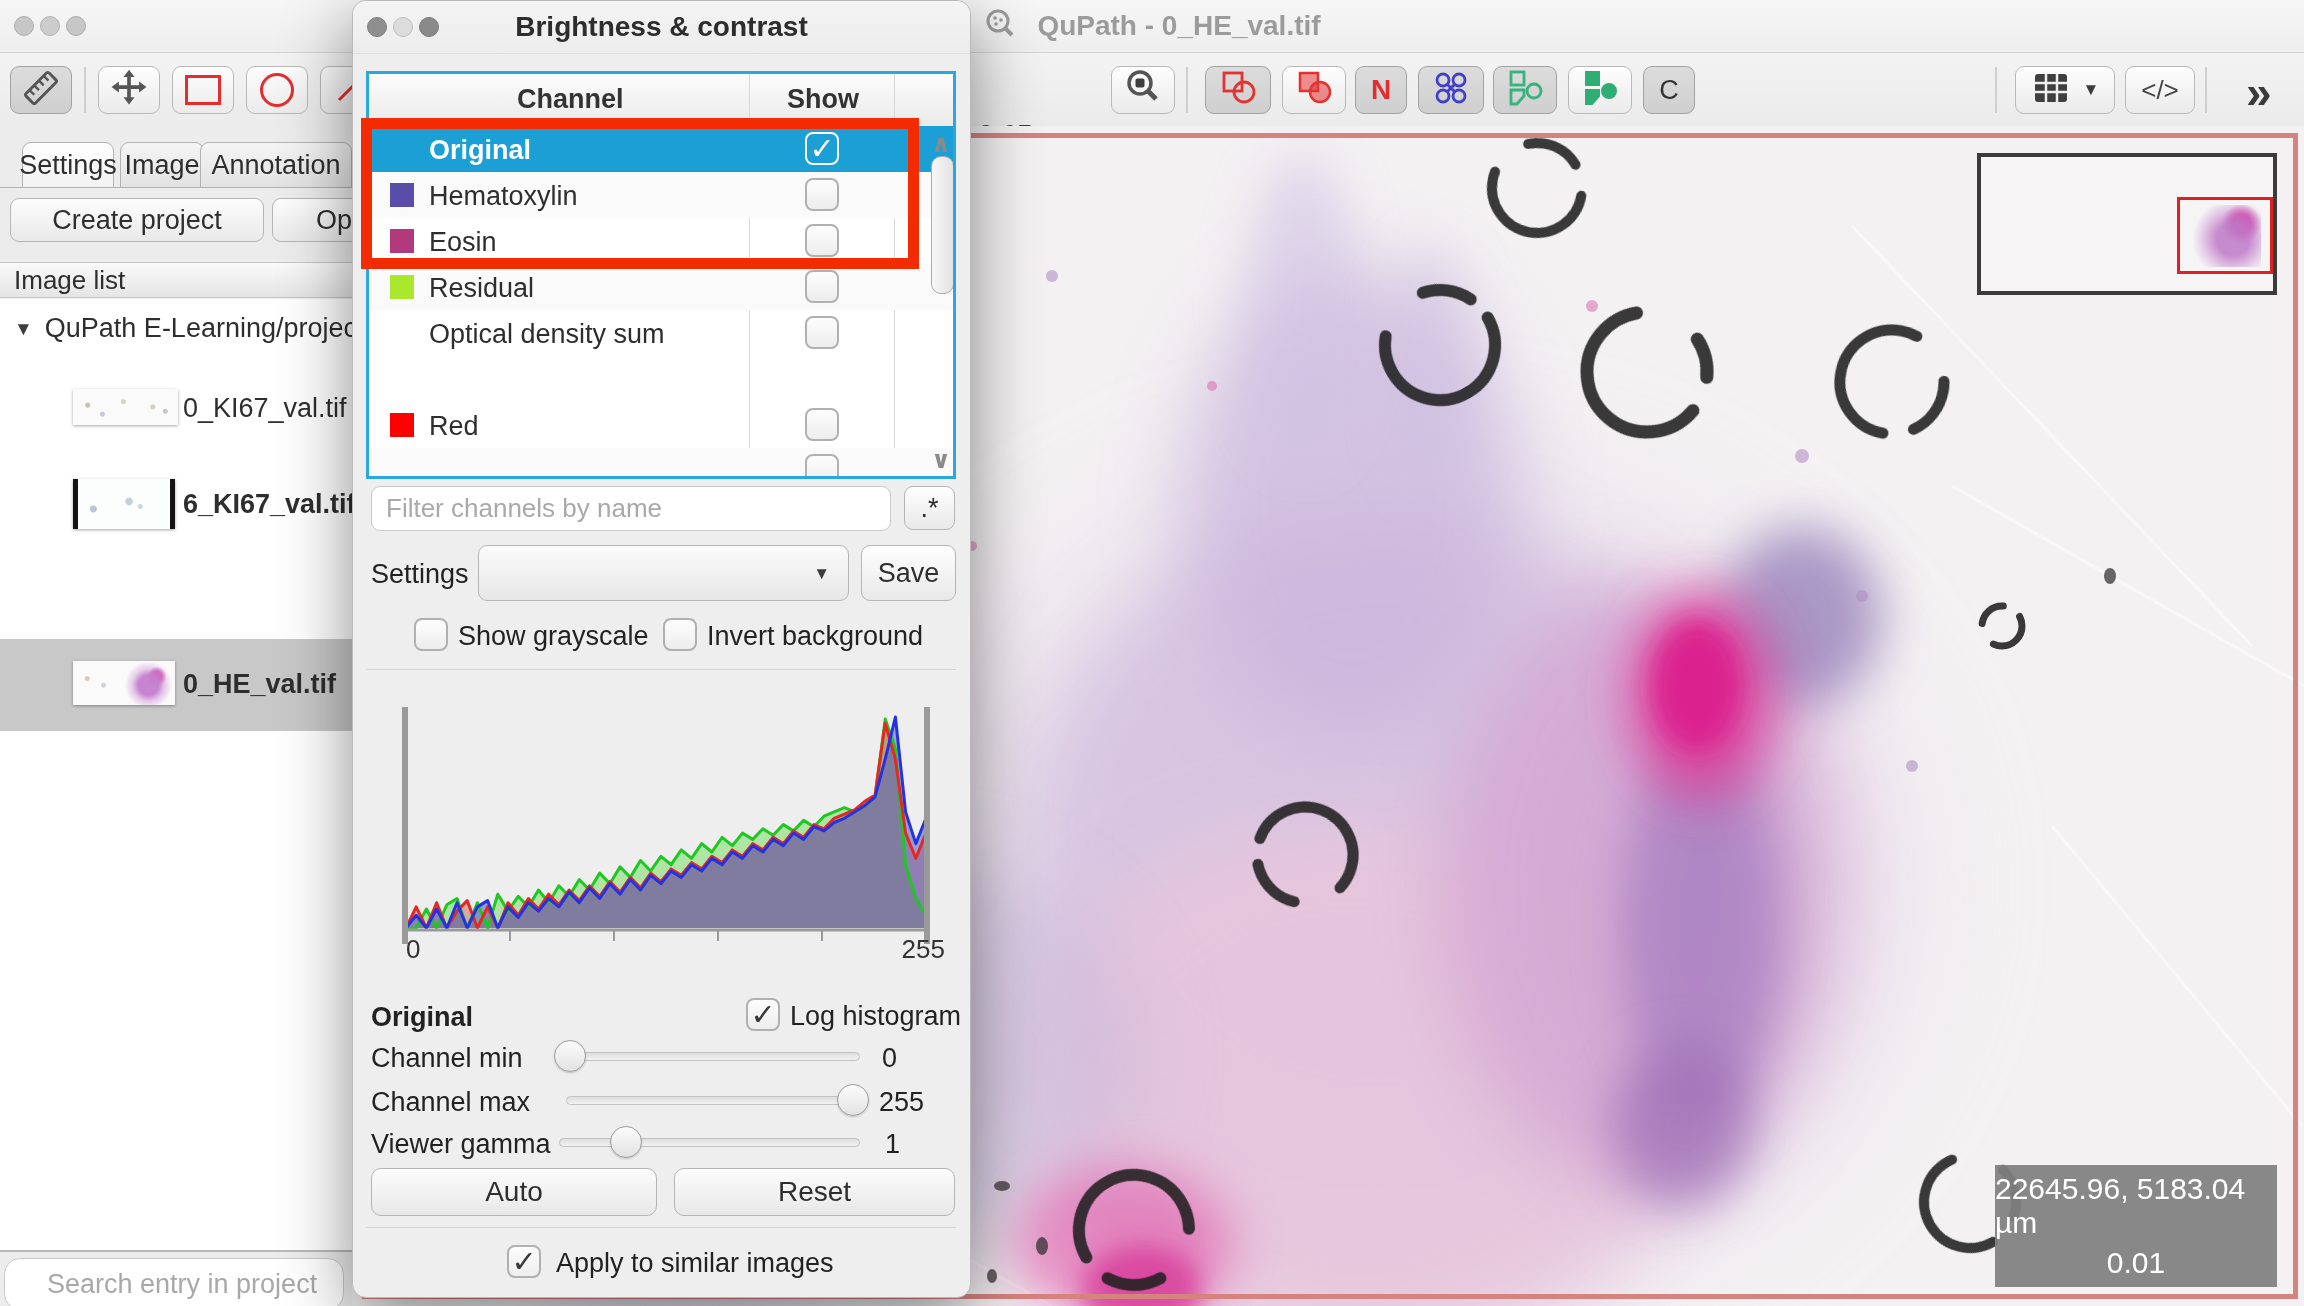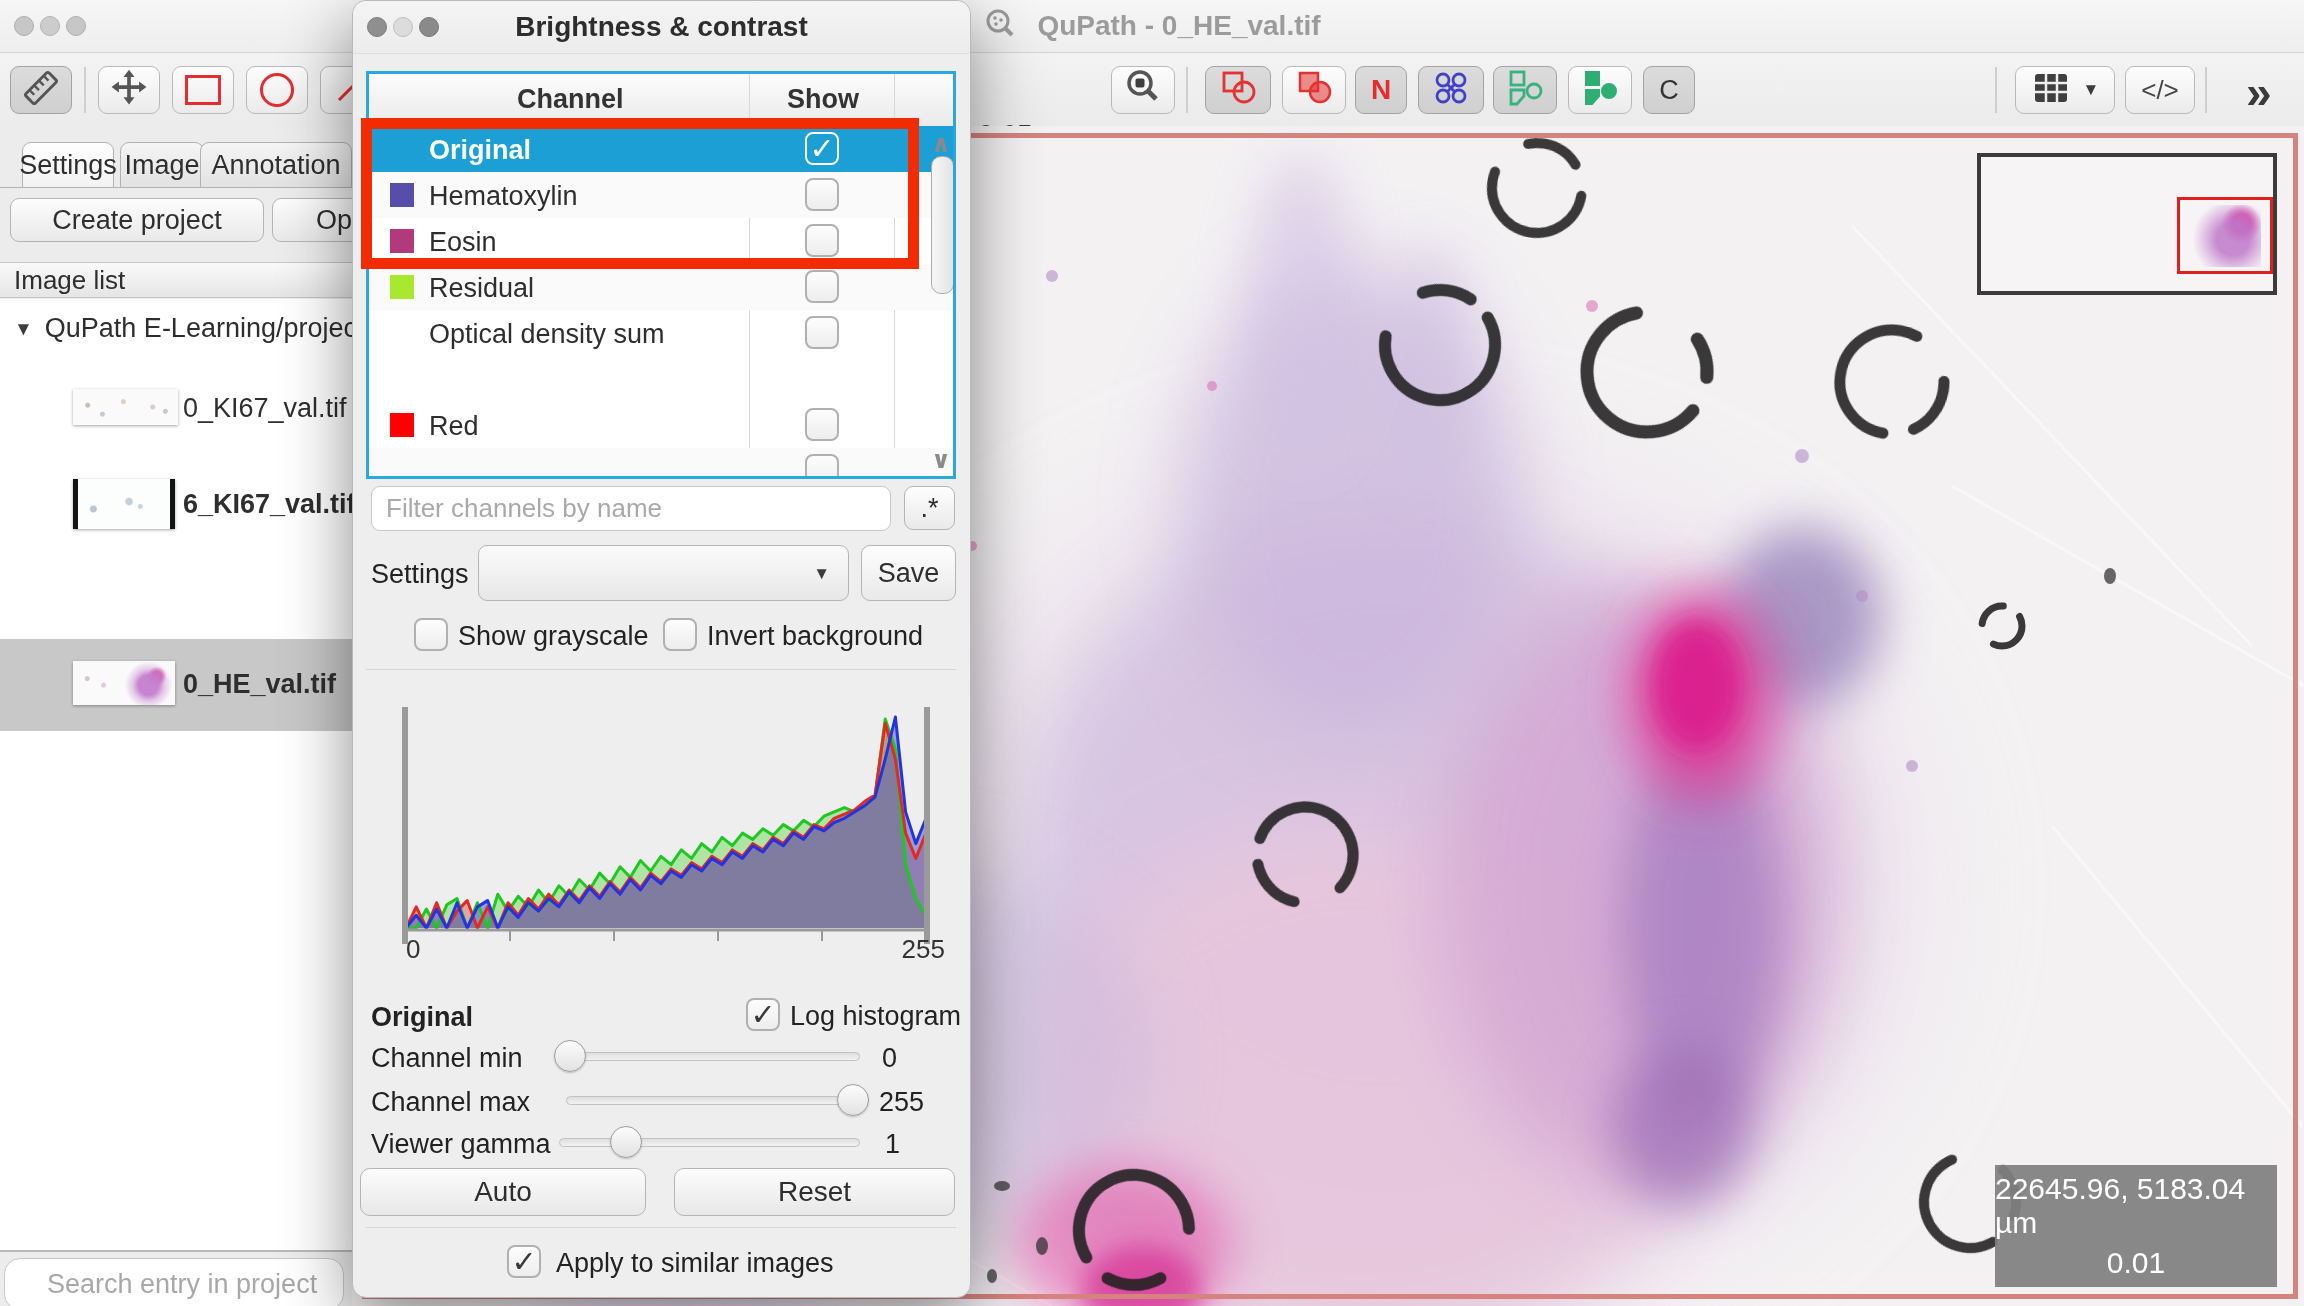--- a/index.html
+++ b/index.html
@@ -483,21 +483,21 @@
     <span class="dlabel" style="left:18px;top:1086px;">Channel max</span>
     <div class="sl-track" style="left:213px;top:1095px;width:303px;"></div>
     <div class="sl-thumb" style="left:484px;top:1083px;"></div>
     <span class="slval" style="left:526px;top:1086px;">255</span>
 
     <span class="dlabel" style="left:18px;top:1128px;">Viewer gamma</span>
     <div class="sl-track" style="left:206px;top:1137px;width:301px;"></div>
     <div class="sl-thumb" style="left:257px;top:1125px;"></div>
     <span class="slval" style="left:532px;top:1128px;">1</span>
 
-    <div class="bigbtn" style="left:7px;width:286px;">
+    <div class="bigbtn" style="left:18px;width:286px;">
         <span>Auto</span>
       </div>
     <div class="bigbtn" style="left:321px;width:281px;">
         <span>Reset</span>
       </div>
 
     <div class="dsep" style="top:1226px;"></div>
     <span class="cb" style="left:154px;top:1244px;">
         <span class="mark">✓</span>
       </span>

